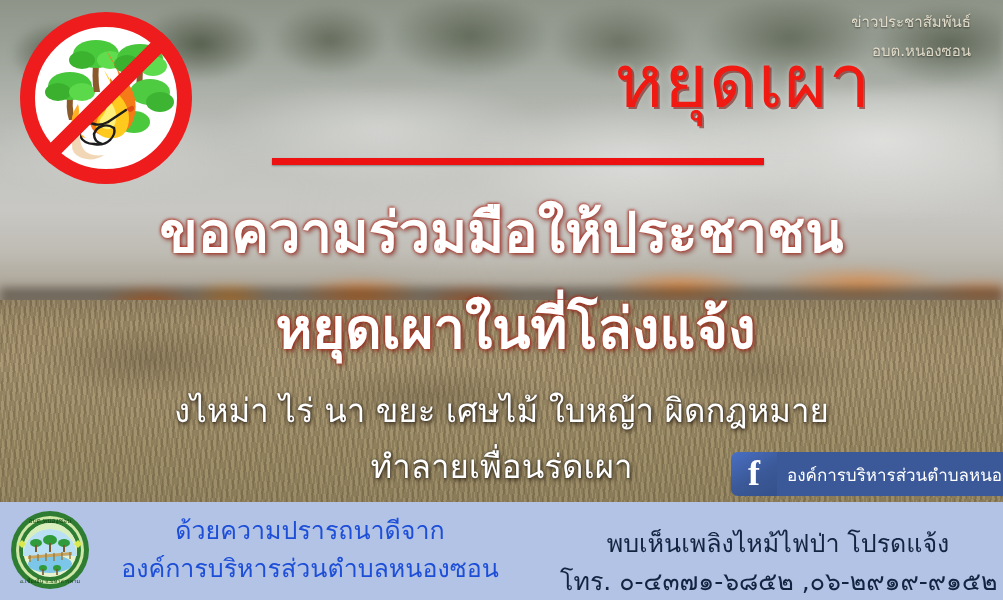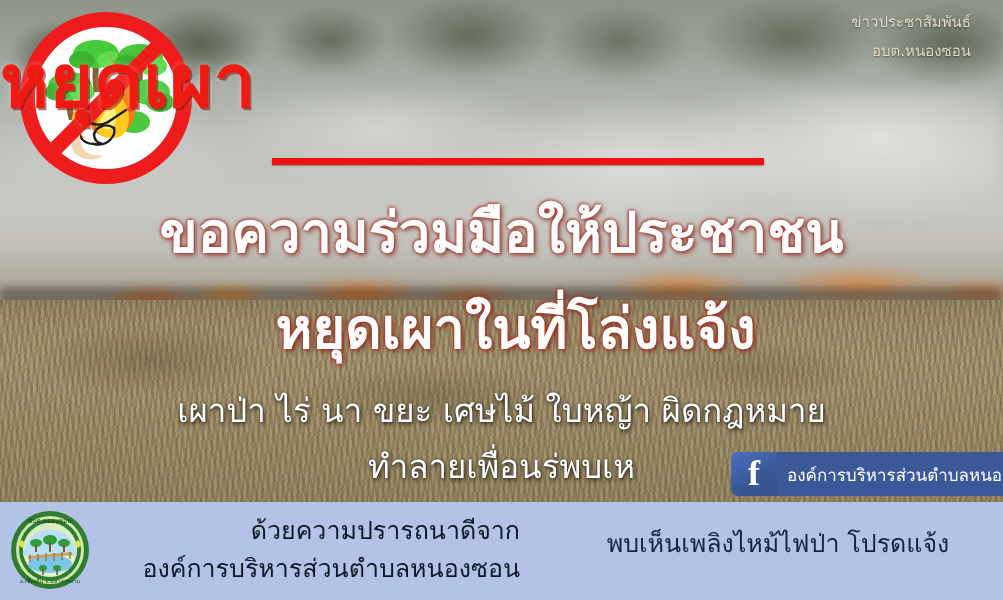--- a/index.html
+++ b/index.html
@@ -122,23 +122,23 @@
     transform: translate(-50%, -50%) rotate(-45deg);
     border-radius: 2px;
   }
   .nosign svg { position: absolute; left: 14px; top: 14px; }
 
   
   .headline {
     position: absolute;
     left: 0; top: 22px;
     width: 871px;
-    text-align: left;
+    text-align: right;
     font-size: 74px;
-    font-weight: bold;
+    font-weight: normal;
     color: #f01a12;
     letter-spacing: 1px;
     text-shadow:
       2px 2px 0 rgba(120,10,6,.55),
       0 0 6px rgba(255,255,255,.35);
     white-space: nowrap;
   }
   .rule {
     position: absolute;
     left: 272px; top: 158px;
@@ -226,22 +226,22 @@
     position: absolute;
     left: 0; top: 502px;
     width: 1003px; height: 98px;
     background: #b2c3e6;
   }
   .emblem { position: absolute; left: 10px; top: 8px; }
   .bl-text {
     position: absolute;
     left: 100px; top: 10px;
     width: 420px;
-    text-align: right;
-    color: #0f172a;
+    text-align: center;
+    color: #1d4ed8;
     font-size: 25px;
     line-height: 1.52;
     white-space: nowrap;
   }
   .br-text {
     position: absolute;
     left: 560px; top: 23px;
     width: 436px;
     text-align: center;
     color: #12243f;
@@ -318,22 +318,22 @@
     <div>อบต.หนองซอน</div>
   </div>
 
   <div class="headline">หยุดเผา</div>
 
   <div class="rule"></div>
 
   <div class="line-white" id="slogan1">ขอความร่วมมือให้ประชาชน</div>
   <div class="line-white" id="slogan2">หยุดเผาในที่โล่งแจ้ง</div>
 
-  <div class="line-sub" id="sub1">เผาป่า ไร่ นา ขยะ เศษไม้ ใบหญ้า ผิดกฎหมาย</div>
-  <div class="line-sub" id="sub2">ทำลายเพื่อนร่พบเห</div>
+  <div class="line-sub" id="sub1">งไหม่า ไร่ นา ขยะ เศษไม้ ใบหญ้า ผิดกฎหมาย</div>
+  <div class="line-sub" id="sub2">ทำลายเพื่อนร่ดเผา</div>
 
   <div class="fb">
     <div class="fb-icon">
       <span>f</span>
     </div>
     <div class="fb-label">องค์การบริหารส่วนตำบลหนองซอน</div>
   </div>
 
   <div class="bottombar">
 
@@ -367,16 +367,17 @@
       </svg>
     </div>
 
     <div class="bl-text">
       <div>ด้วยความปรารถนาดีจาก</div>
       <div>องค์การบริหารส่วนตำบลหนองซอน</div>
     </div>
 
     <div class="br-text">
       <div>พบเห็นเพลิงไหม้ไฟป่า โปรดแจ้ง</div>
+      <div>โทร. ๐-๔๓๗๑-๖๘๕๒ ,๐๖-๒๙๑๙-๙๑๕๒</div>
     </div>
 
   </div>
 </div>
 
 </body></html>

